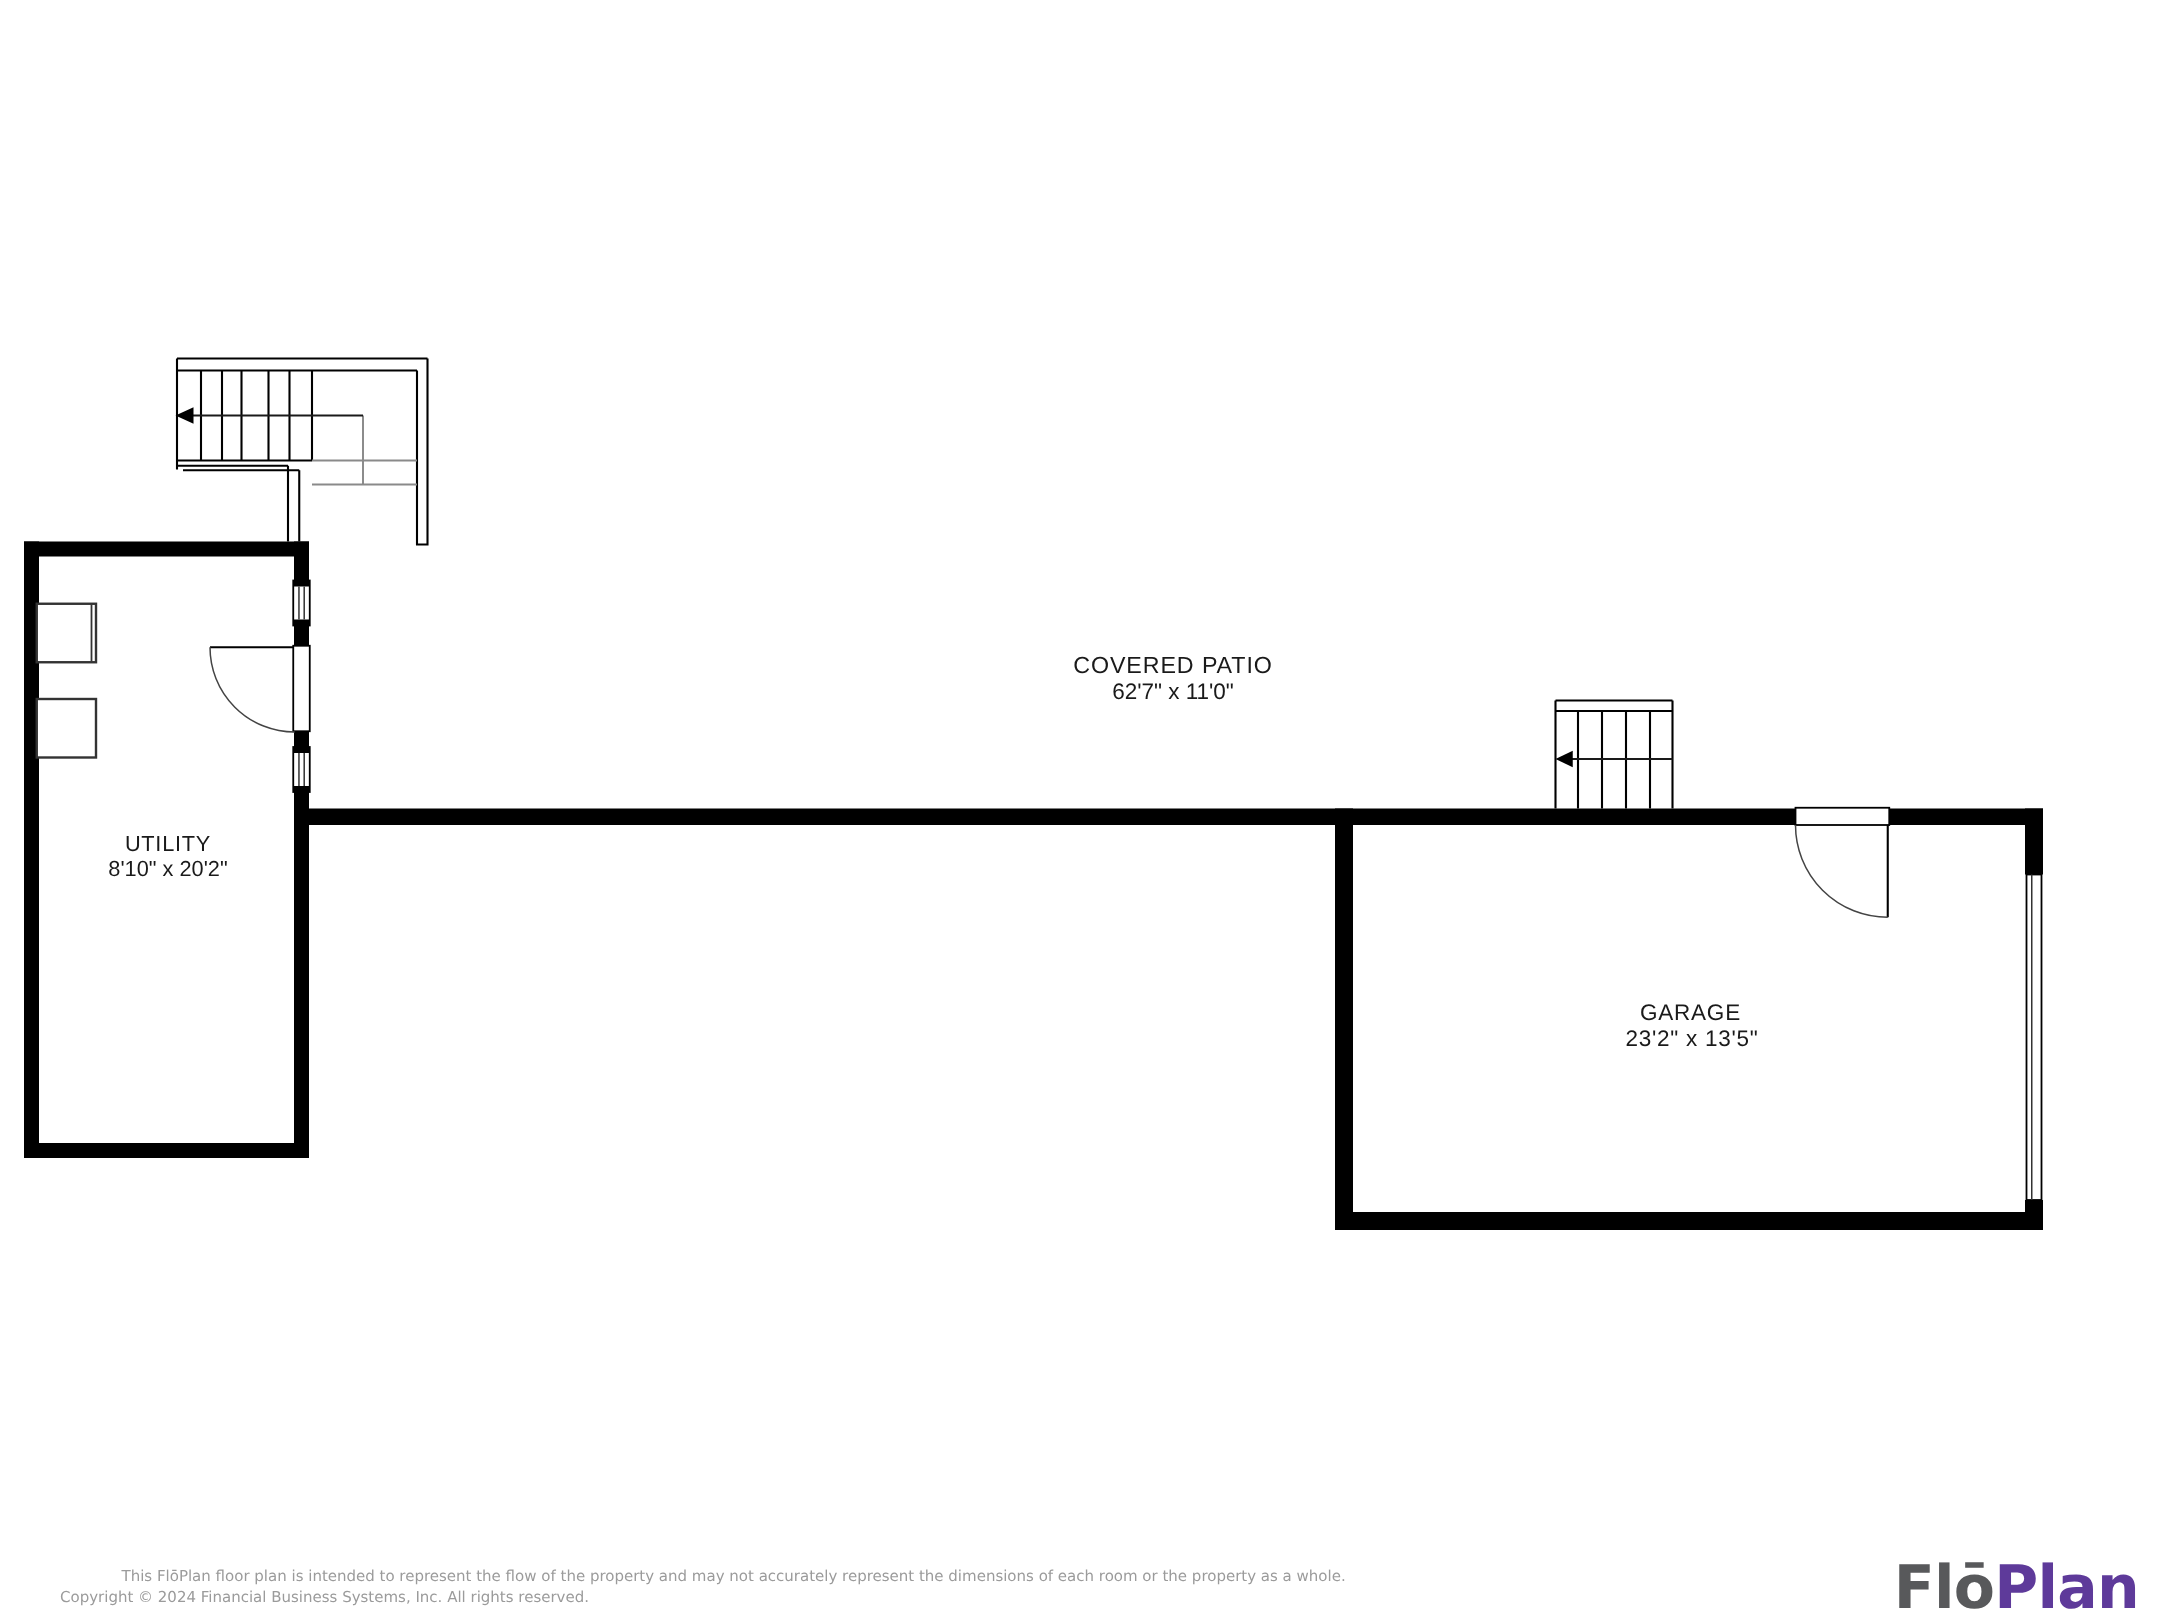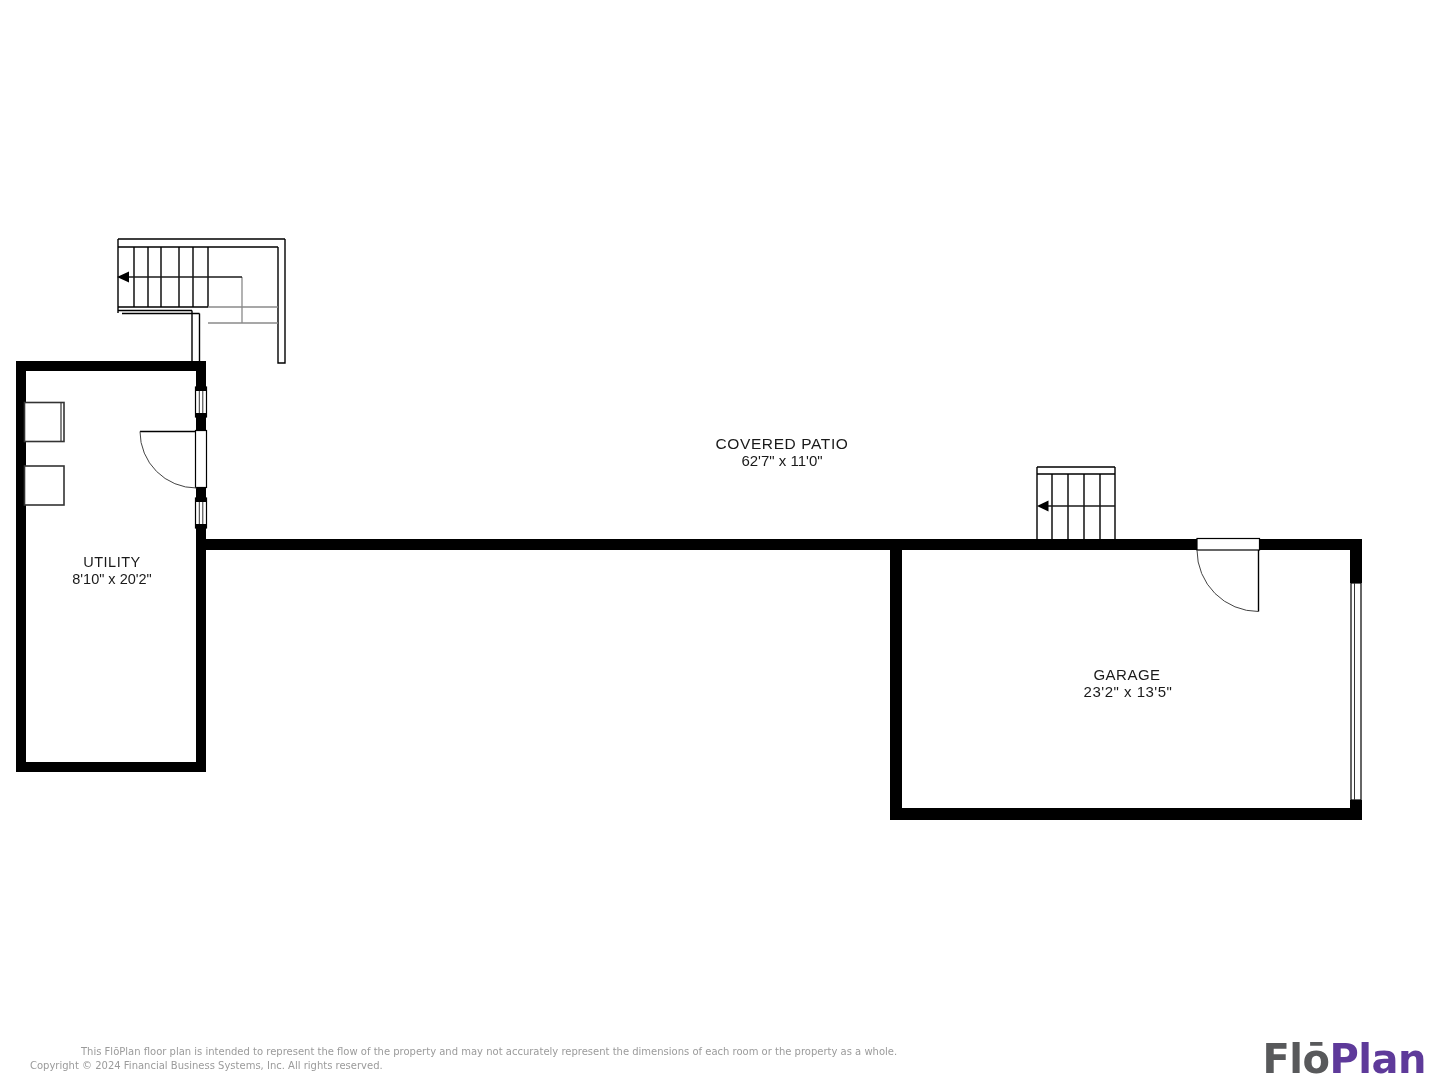--- a/index.html
+++ b/index.html
@@ -16,21 +16,21 @@
   .room-label{font-size:14.5px;letter-spacing:0.5px;}
   .room-dims{font-size:14.5px;}
   .patio-label{font-size:15.5px;letter-spacing:0.6px;}
   .patio-dims{font-size:15px;}
   .garage-label{font-size:15px;letter-spacing:0.5px;}
   .footer-line{
     position:absolute;color:#9b9b9b;font-size:10px;line-height:13px;
     white-space:nowrap;font-family:"DejaVu Sans",sans-serif;
   }
   #disclaimer{left:58px;top:1045px;margin-left:23px;}
-  #copyright{left:30px;top:1059px;}
+  #copyright{left:40px;top:1059px;}
   #logo{
     position:absolute;top:1036px;right:14px;
     font-family:"DejaVu Sans",sans-serif;font-weight:bold;
     font-size:40px;letter-spacing:-0.5px;white-space:nowrap;
   }
   #logo .flo{color:#58595B;}
   #logo .plan{color:#5E3A9A;}
 </style>
 </head>
 <body>

